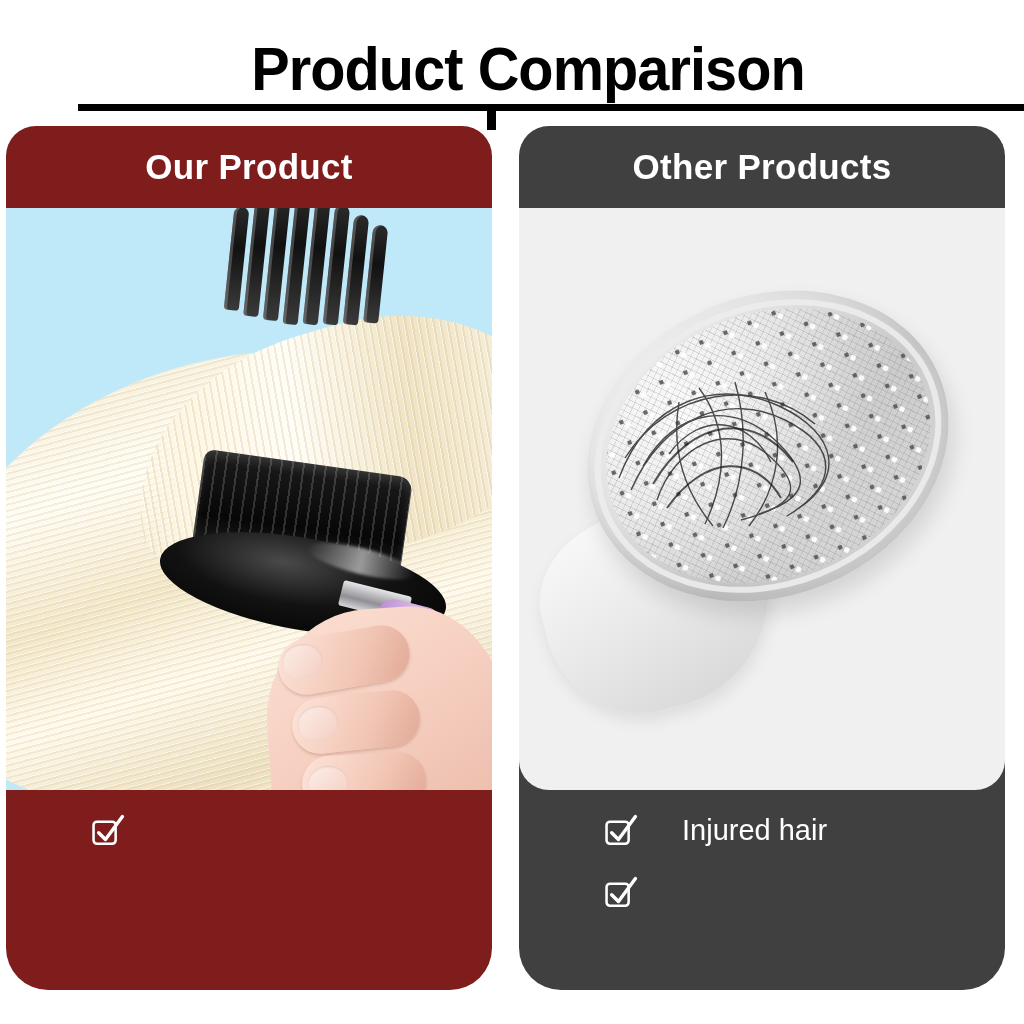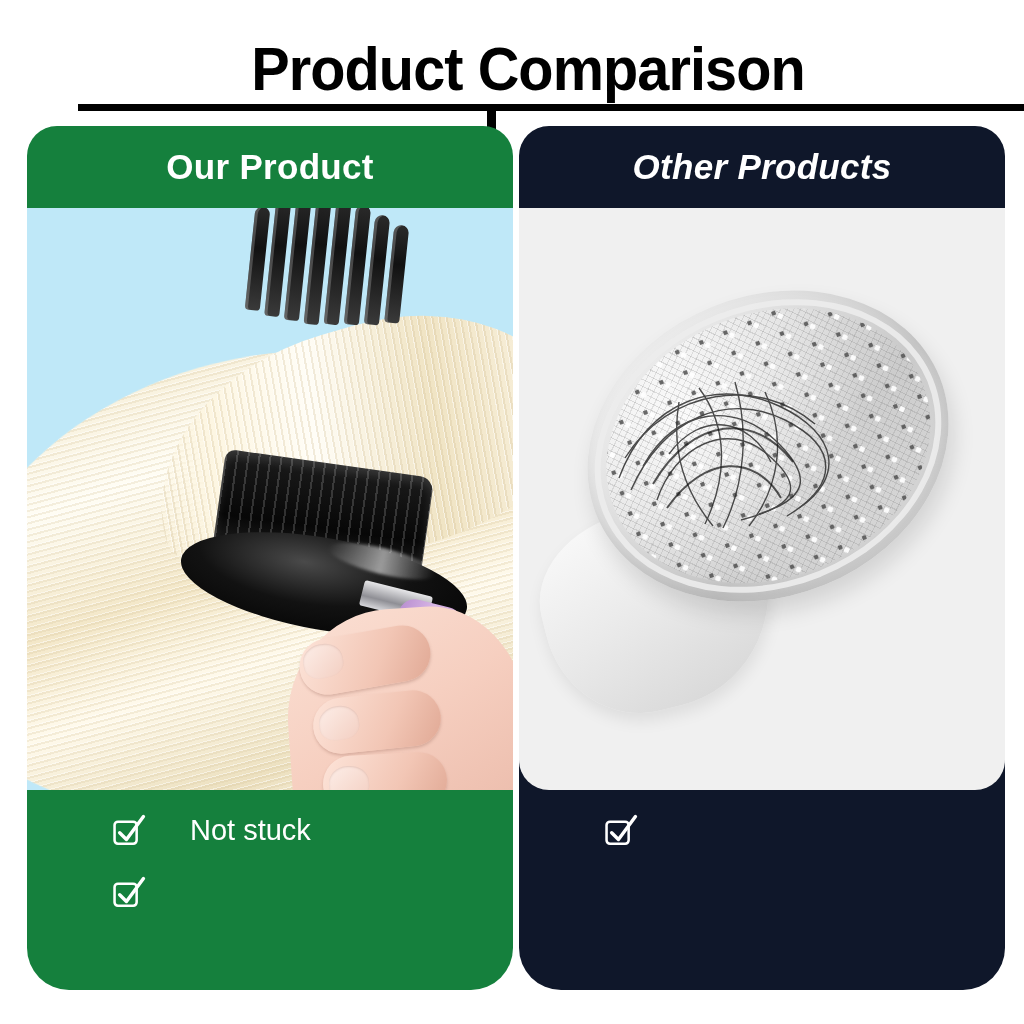--- a/index.html
+++ b/index.html
@@ -58,22 +58,22 @@
 
   
   .panel {
     position: absolute;
     top: 126px;
     width: 486px;
     height: 864px;
     border-radius: 30px 30px 42px 42px;
     overflow: hidden;
   }
-  .panel-left  { left: 27px;  background: #15803d; }
-  .panel-right { left: 519px; background: #0f172a; font-style: italic; }
+  .panel-left  { left: 6px;  background: #7f1d1d; }
+  .panel-right { left: 519px; background: #404040; }
 
   .panel-header {
     position: relative;
     height: 82px;
     display: flex;
     align-items: center;
     justify-content: center;
   }
   .panel-header-text {
     color: #ffffff;
@@ -424,27 +424,20 @@
     <div class="finger" style="left:272px; top:424px; width:132px; height:56px; transform:rotate(-10deg);"></div>
     <div class="nail" style="left:276px; top:436px; width:40px;  height:34px; transform:rotate(-12deg);"></div>
     <div class="finger" style="left:286px; top:486px; width:128px; height:56px; transform:rotate(-6deg);"></div>
     <div class="nail" style="left:292px; top:498px; width:40px;  height:34px; transform:rotate(-8deg);"></div>
     <div class="finger" style="left:296px; top:546px; width:124px; height:56px; transform:rotate(-3deg);"></div>
     <div class="nail" style="left:302px; top:558px; width:40px;  height:34px; transform:rotate(-4deg);"></div>
 
   </div>
 
   <div class="features">
-    <div class="feature-row">
-      <svg class="check-icon" viewBox="0 0 40 40">
-        <rect x="3" y="9" width="26" height="26" rx="4" ry="4" fill="none" stroke="#ffffff" stroke-width="3"></rect>
-        <path d="M9 22 L17 30 L37 3" fill="none" stroke="#ffffff" stroke-width="4" stroke-linecap="round" stroke-linejoin="round"></path>
-      </svg>
-      <span class="feature-text">Not stuck</span>
-    </div>
     <div class="feature-row">
       <svg class="check-icon" viewBox="0 0 40 40">
         <rect x="3" y="9" width="26" height="26" rx="4" ry="4" fill="none" stroke="#ffffff" stroke-width="3"></rect>
         <path d="M9 22 L17 30 L37 3" fill="none" stroke="#ffffff" stroke-width="4" stroke-linecap="round" stroke-linejoin="round"></path>
       </svg>
     </div>
   </div>
 </div>
 
 <div class="panel panel-right">
@@ -481,15 +474,22 @@
       </g>
     </svg>
   </div>
 
   <div class="features">
     <div class="feature-row">
       <svg class="check-icon" viewBox="0 0 40 40">
         <rect x="3" y="9" width="26" height="26" rx="4" ry="4" fill="none" stroke="#ffffff" stroke-width="3"></rect>
         <path d="M9 22 L17 30 L37 3" fill="none" stroke="#ffffff" stroke-width="4" stroke-linecap="round" stroke-linejoin="round"></path>
       </svg>
+      <span class="feature-text">Injured hair</span>
     </div>
+    <div class="feature-row">
+      <svg class="check-icon" viewBox="0 0 40 40">
+        <rect x="3" y="9" width="26" height="26" rx="4" ry="4" fill="none" stroke="#ffffff" stroke-width="3"></rect>
+        <path d="M9 22 L17 30 L37 3" fill="none" stroke="#ffffff" stroke-width="4" stroke-linecap="round" stroke-linejoin="round"></path>
+      </svg>
+    </div>
   </div>
 </div>
 
 </body></html>

